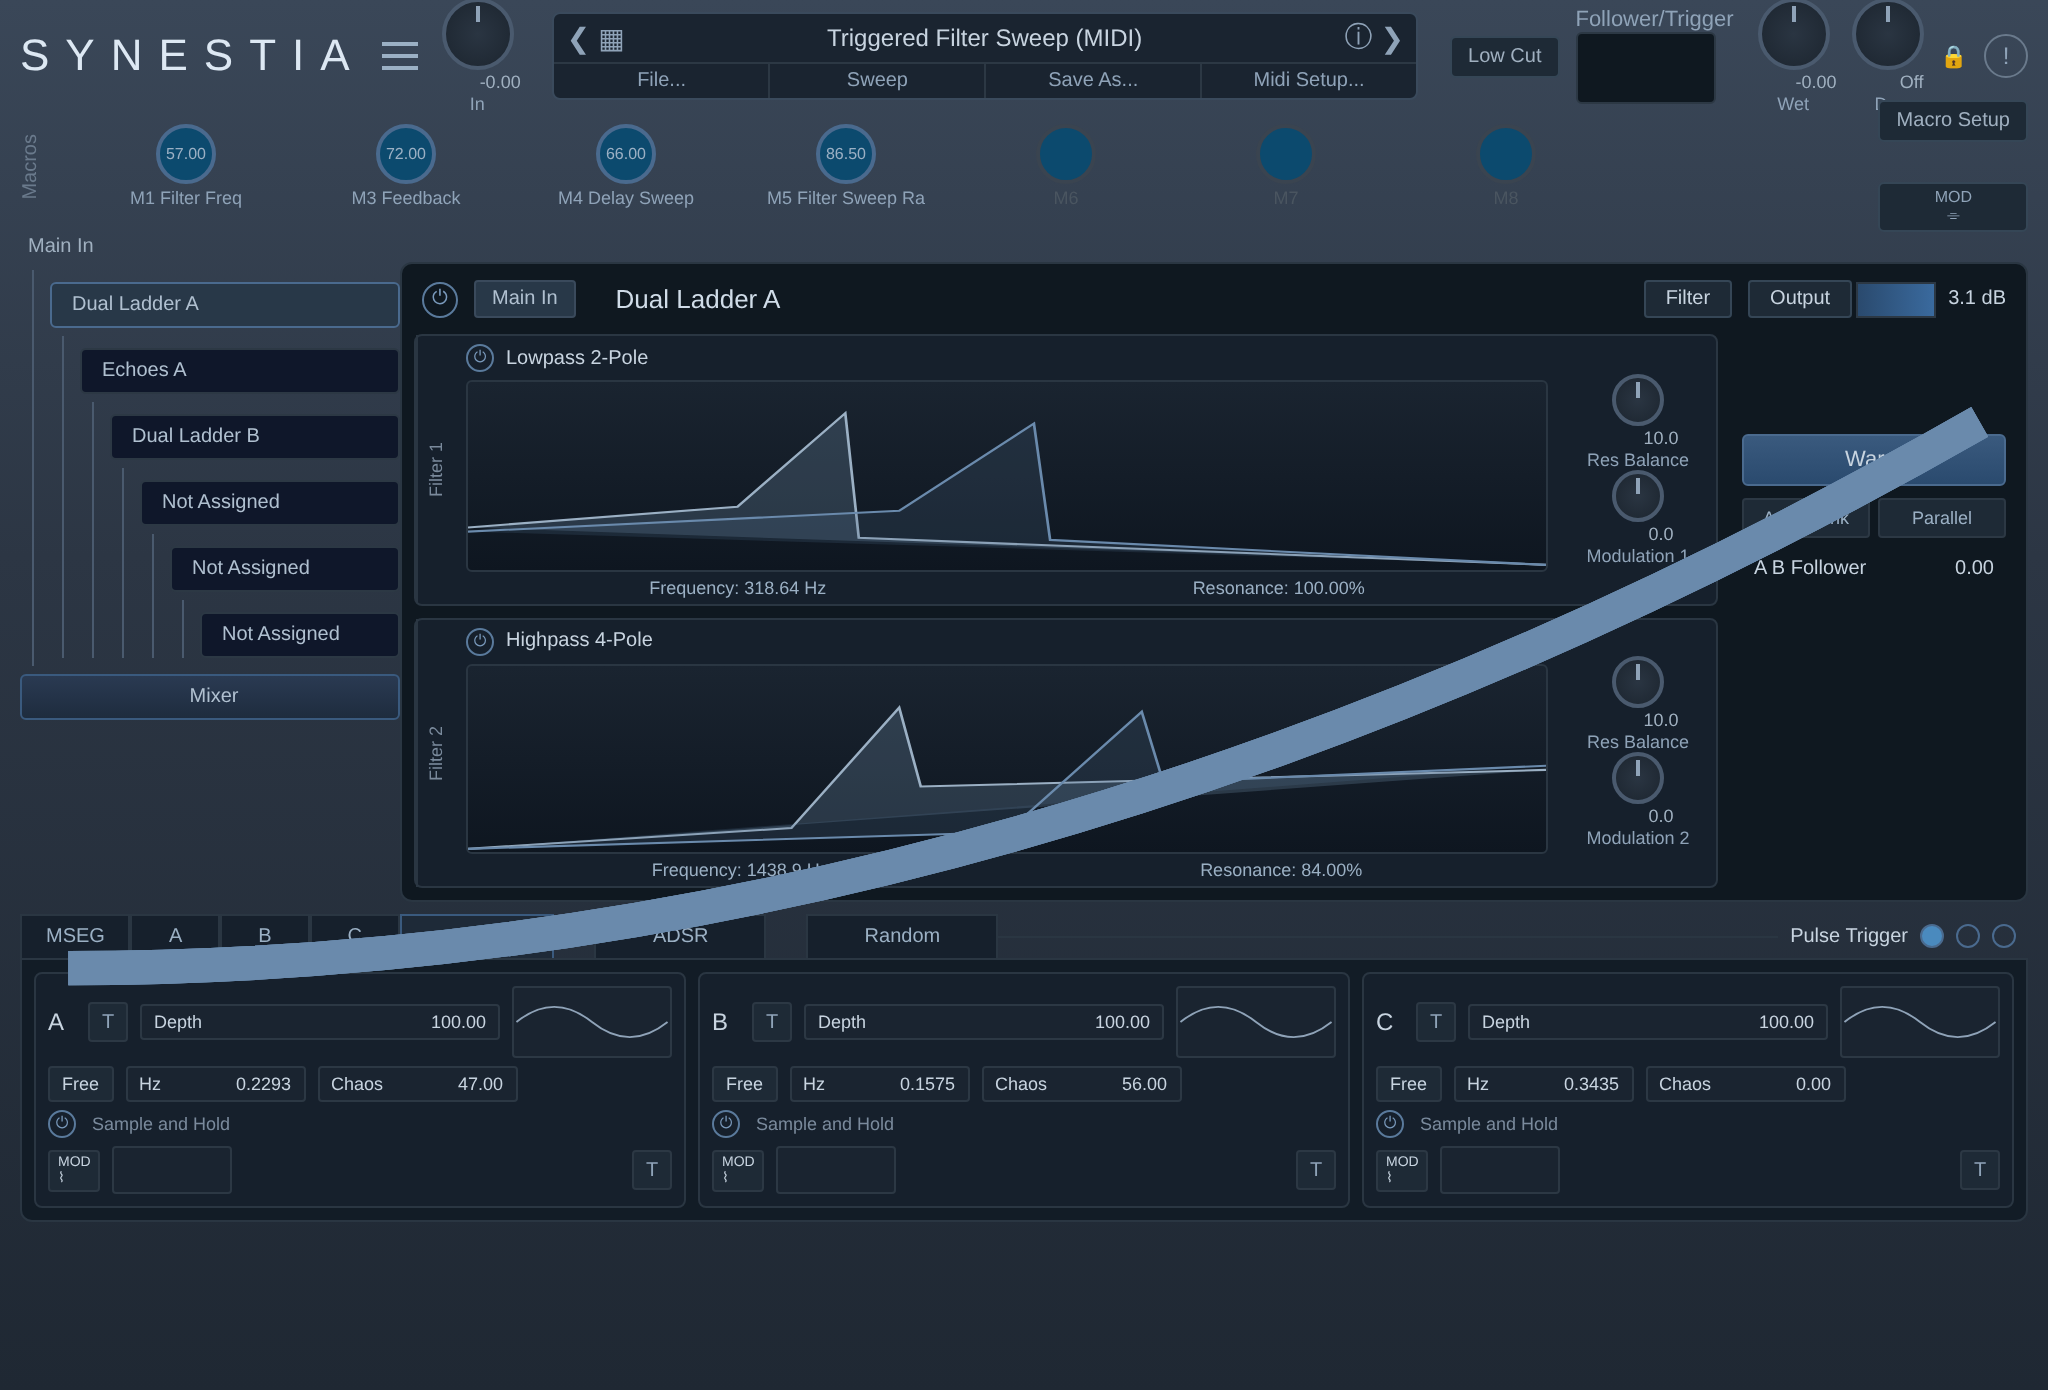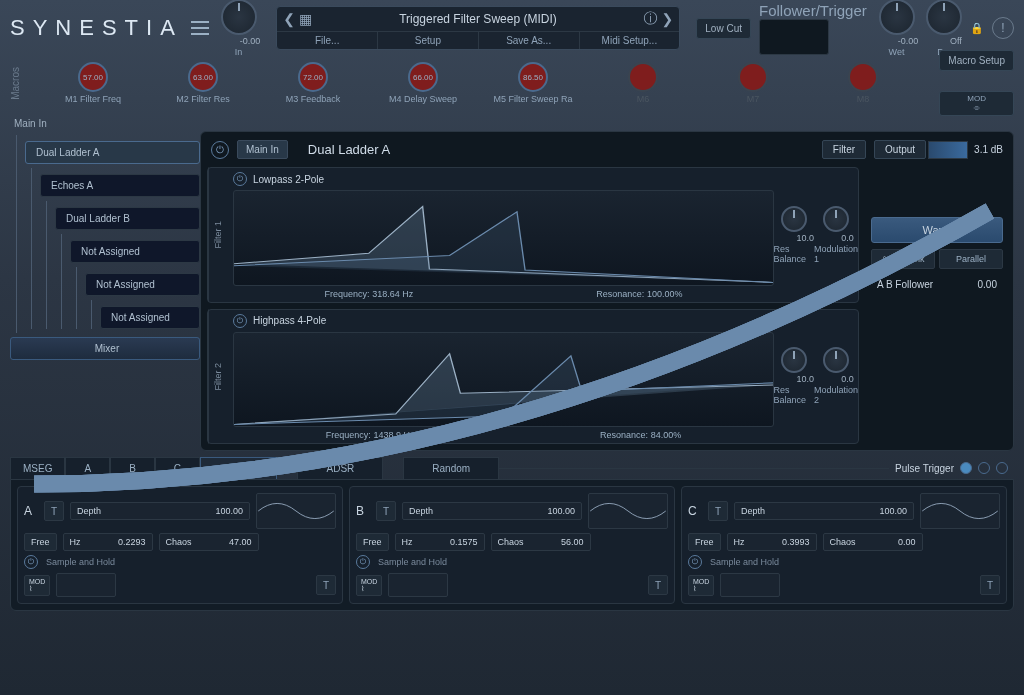--- a/index.html
+++ b/index.html
@@ -20,28 +20,28 @@
 .preset-top { display: flex; align-items: center; justify-content: space-between; padding: 3px 6px; border-bottom: 1px solid #2c3844; }
 .preset-nav { display: flex; gap: 4px; align-items: center; }
 .preset-nav-btn { background: none; border: none; color: #8fa3b8; cursor: pointer; font-size: 14px; }
 .preset-name { font-size: 12px; color: #c8d4e0; }
 .preset-bottom { display: flex; }
 .preset-menu-btn { flex: 1; background: none; border: none; color: #8fa3b8; font-size: 10px; padding: 3px 0; border-right: 1px solid #2c3844; cursor: pointer; }
 .preset-menu-btn:last-child { border-right: none; }
 
 .sm-btn { background: #1e2a36; border: 1px solid #354656; color: #a0b0c0; font-size: 10px; padding: 4px 8px; border-radius: 3px; cursor: pointer; }
 .follower-box { width: 70px; height: 36px; background: #0f1820; border: 1px solid #2c3844; border-radius: 3px; }
-.follower-label { font-size: 15px; color: #8fa3b8; text-align: left; }
+.follower-label { font-size: 11px; color: #8fa3b8; text-align: left; }
 .warn-icon { width: 22px; height: 22px; border: 1.5px solid #6a7a8c; border-radius: 50%; display: flex; align-items: center; justify-content: center; color: #8fa3b8; font-size: 12px; }
 
 
 .macros-row { display: flex; align-items: center; padding: 2px 10px 8px 10px; gap: 18px; height: 60px; }
 .macros-label { writing-mode: vertical-lr; transform: rotate(180deg); font-size: 10px; color: #6a7a8c; }
 .macro { display: flex; flex-direction: column; align-items: center; gap: 2px; width: 108px; }
-.macro-knob { width: 30px; height: 30px; border: 2px solid #4a6a8e; border-radius: 50%; position: relative; background: #7f1d1d; }
+.macro-knob { width: 30px; height: 30px; border: 2px solid #4a6a8e; border-radius: 50%; position: relative; background: #0c4a6e; }
 .macro-knob.empty { border-color: #3a4450; }
 .macro-knob-val { position: absolute; top: 50%; left: 50%; transform: translate(-50%,-50%); font-size: 8px; color: #9bb0c4; }
 .macro-name { font-size: 9px; color: #8fa3b8; }
 .macro-setup { display: flex; flex-direction: column; gap: 20px; margin-left: auto; }
 .mod-btn { background: #1e2a36; border: 1px solid #354656; color: #8fa3b8; font-size: 8px; padding: 2px 6px; border-radius: 3px; text-align: center; }
 
 
 .main-area { display: flex; padding: 0 10px; gap: 0; height: 320px; }
 .main-in-label { font-size: 10px; color: #a0b0c0; padding: 2px 4px; }
 
@@ -63,21 +63,21 @@
 .output-bar { width: 40px; height: 18px; background: linear-gradient(90deg,#2a4a6e,#3a6a9e); border: 1px solid #2c3844; }
 
 .filters-row { display: flex; gap: 8px; flex: 1; }
 .filters-col { flex: 1; display: flex; flex-direction: column; gap: 6px; }
 .filter-block { flex: 1; display: flex; background: #16202c; border: 1px solid #2a3642; border-radius: 4px; }
 .filter-side-label { writing-mode: vertical-lr; transform: rotate(180deg); font-size: 9px; color: #7a8a9c; padding: 4px; border-right: 1px solid #2a3642; text-align: center; }
 .filter-content { flex: 1; display: flex; flex-direction: column; }
 .filter-top { display: flex; align-items: center; gap: 6px; padding: 4px 6px; font-size: 10px; }
 .filter-graph { flex: 1; background: linear-gradient(180deg,#1a2430,#0e1620); margin: 0 6px; border: 1px solid #2a3642; border-radius: 3px; position: relative; overflow: hidden; }
 .filter-bottom { display: flex; justify-content: space-around; padding: 3px 6px; font-size: 9px; color: #9bb0c4; }
-.filter-knobs { width: 78px; display: flex; flex-direction: row; justify-content: flex-end; align-items: center; padding: 4px 0; }
+.filter-knobs { width: 78px; display: flex; flex-direction: column; justify-content: center; align-items: center; padding: 4px 0; }
 
 .right-panel { width: 140px; display: flex; flex-direction: column; gap: 6px; padding: 4px; }
 .warm-btn { background: linear-gradient(#3a5a7e,#2a4a6e); border: 1px solid #4a6a8e; padding: 6px; text-align: center; font-size: 11px; color: #c8d4e0; border-radius: 3px; }
 .link-row { display: flex; gap: 4px; }
 .link-btn { flex: 1; background: #1e2a36; border: 1px solid #2c3844; padding: 4px; font-size: 9px; text-align: center; color: #9bb0c4; border-radius: 2px; }
 .bal-row { display: flex; justify-content: space-between; padding: 4px 6px; font-size: 10px; }
 
 
 .mod-section { padding: 6px 10px; }
 .mod-tabs { display: flex; gap: 0; align-items: center; }
@@ -128,21 +128,21 @@
         <button class="preset-nav-btn">▦</button>
       </div>
       <span class="preset-name">Triggered Filter Sweep (MIDI)</span>
       <div class="preset-nav">
         <button class="preset-nav-btn">ⓘ</button>
         <button class="preset-nav-btn">❯</button>
       </div>
     </div>
     <div class="preset-bottom">
       <button class="preset-menu-btn">File...</button>
-      <button class="preset-menu-btn">Setup</button>
+      <button class="preset-menu-btn">Sweep</button>
       <button class="preset-menu-btn">Save As...</button>
       <button class="preset-menu-btn">Midi Setup...</button>
     </div>
   </div>
   <button class="sm-btn">Low Cut</button>
   <div>
     <div class="follower-label">Follower/Trigger</div>
     <div class="follower-box"></div>
   </div>
   <div class="knob-group">
@@ -160,26 +160,20 @@
 </div>
 
 <div class="macros-row">
   <div class="macros-label">Macros</div>
   <div id="macros-container" style="display:flex;gap:2px;flex:1;">
       <div class="macro">
         <div class="macro-knob ">
           <div class="macro-knob-val">57.00</div>
         </div>
         <div class="macro-name" style="">M1 Filter Freq</div>
-      </div>
-      <div class="macro">
-        <div class="macro-knob ">
-          <div class="macro-knob-val">63.00</div>
-        </div>
-        <div class="macro-name" style="">M2 Filter Res</div>
       </div>
       <div class="macro">
         <div class="macro-knob ">
           <div class="macro-knob-val">72.00</div>
         </div>
         <div class="macro-name" style="">M3 Feedback</div>
       </div>
       <div class="macro">
         <div class="macro-knob ">
           <div class="macro-knob-val">66.00</div>
@@ -447,21 +441,21 @@
       <div class="wave-box">
         <svg class="wave" viewBox="0 0 80 36">
               <path d="M0,18 Q20,2 40,18 T80,18" fill="none" stroke="#8fa3b8" stroke-width="1"></path>
             </svg>
       </div>
     </div>
     <div class="lfo-row2">
       <div class="free-btn">Free</div>
       <div class="param-box" style="flex:0 0 90px;">
             <span>Hz</span>
-            <span>0.3993</span>
+            <span>0.3435</span>
           </div>
       <div class="param-box" style="flex:0 0 100px;">
             <span>Chaos</span>
             <span>0.00</span>
           </div>
     </div>
     <div style="display:flex;align-items:center;gap:8px;">
       <div class="power-btn" style="width:14px;height:14px;font-size:8px;">⏻</div>
       <div class="sh-label" style="flex:1;">Sample and Hold</div>
     </div>

